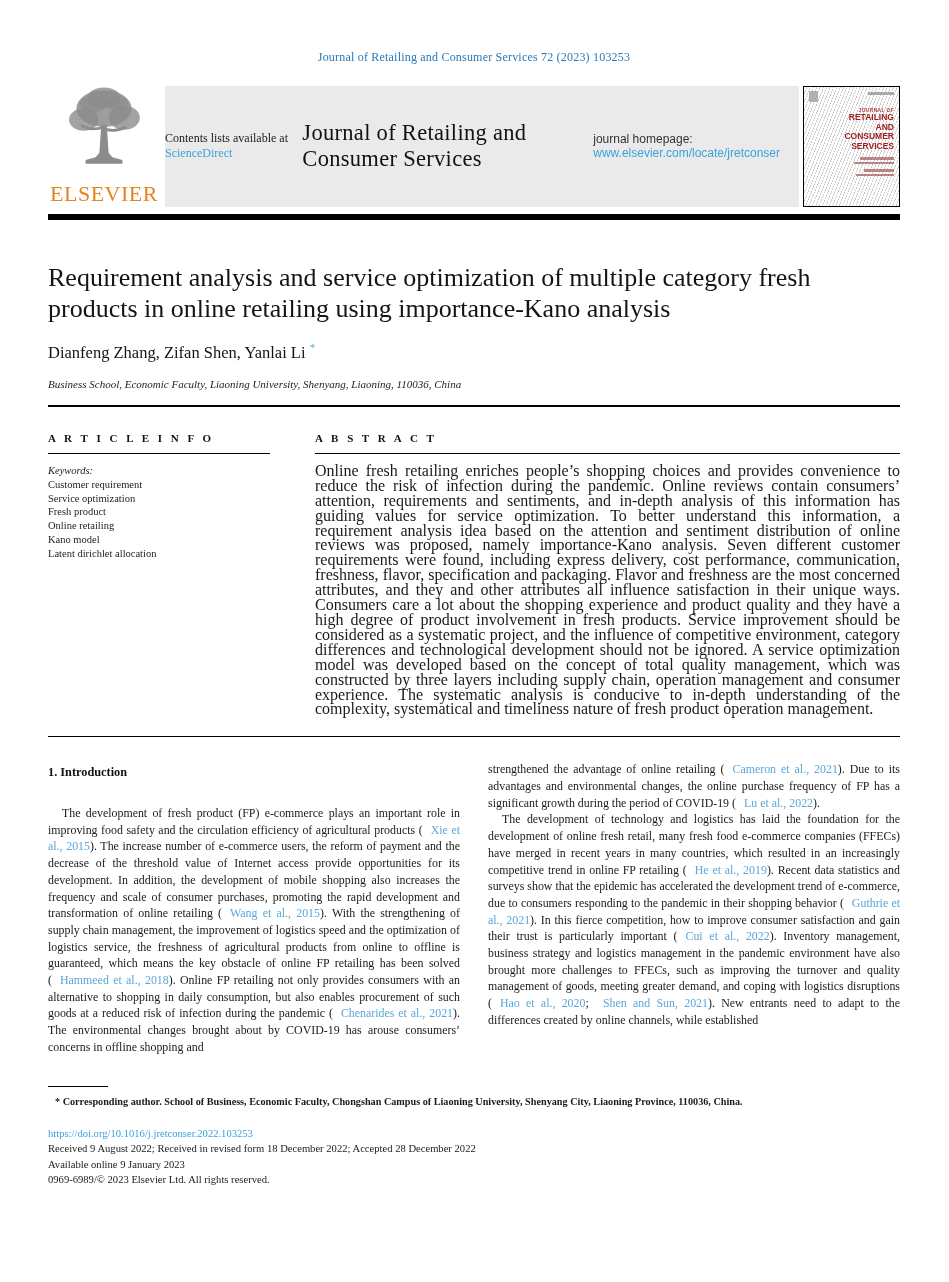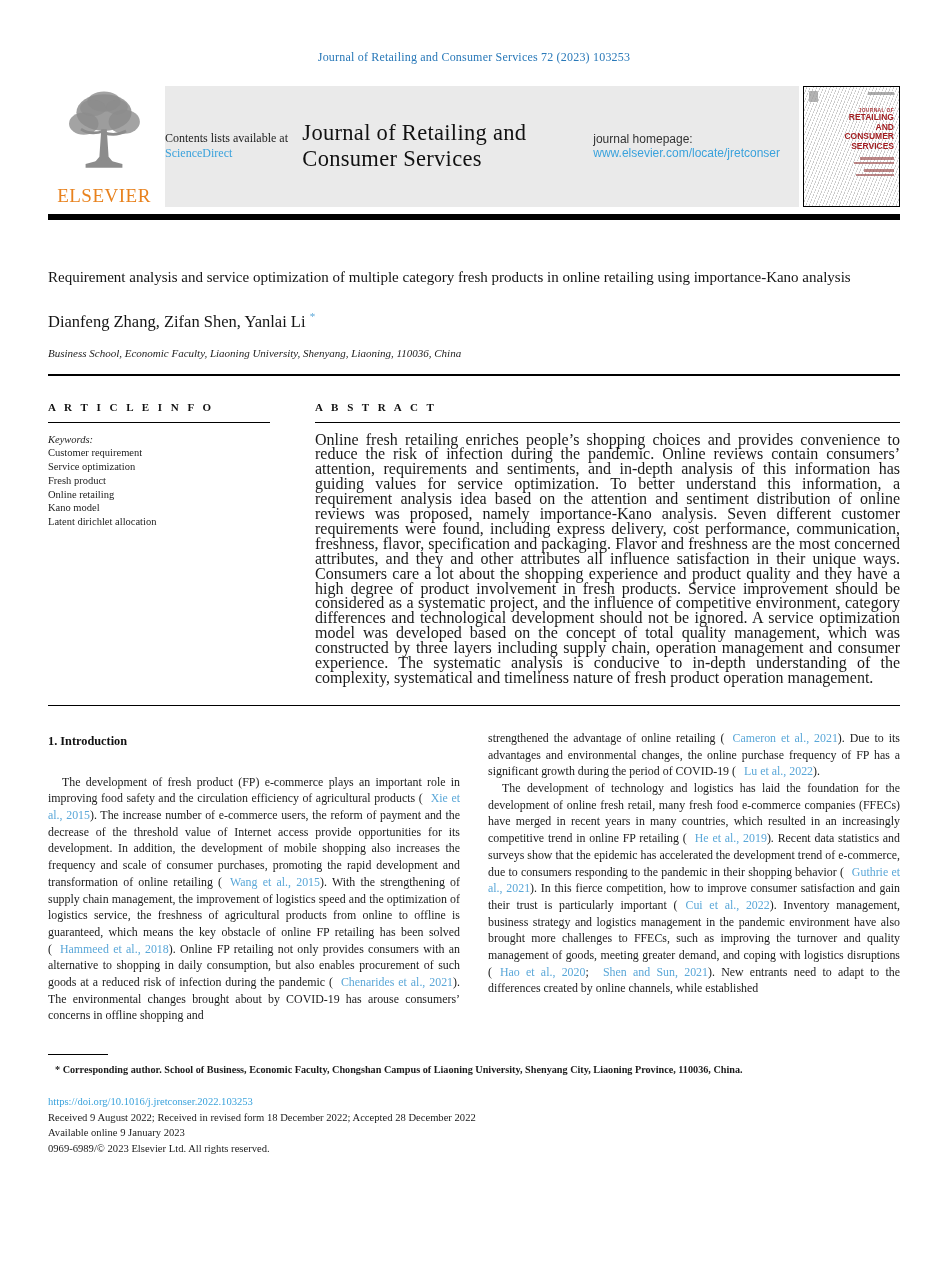--- a/index.html
+++ b/index.html
@@ -7,42 +7,42 @@
     width:949px;height:1282px;margin:0 auto;background:#fff;overflow:hidden;
     box-sizing:border-box;padding:50px 49px 0 48px;position:relative;
     font-family:"Liberation Serif",serif;color:#1c1c1c;
   }
   
   .top-ref{text-align:center;font-size:12px;color:var(--top_ref_blue);letter-spacing:.2px;}
   
   .masthead{display:flex;align-items:stretch;margin-top:21px;height:121px;}
   .logo-box{width:112px;display:flex;flex-direction:column;align-items:center;justify-content:flex-end;background:#fff;}
   .logo-box svg{display:block;}
-  .elsevier-word{font-size:19px;color:var(--elsevier_orange);letter-spacing:.5px;margin-top:8px;font-family:"Liberation Serif",serif;}
+  .elsevier-word{font-size:22px;color:var(--elsevier_orange);letter-spacing:.5px;margin-top:8px;font-family:"Liberation Serif",serif;}
   .banner{flex:1;background:var(--banner_gray);margin-left:5px;display:flex;align-items:center;justify-content:space-between;padding:11px 0 13px;}
   .contents-line{font-size:12px;color:#222;}
   .banner-title{font-size:22.5px;color:#111;letter-spacing:.3px;}
   .homepage-line{font-family:"Liberation Sans",sans-serif;font-size:12px;color:#333;}
   .lnk{color:var(--link_blue);text-decoration:none;cursor:pointer;}
   .cite{color:var(--cite_blue);cursor:pointer;margin-left:8px;}
   
   .cover{width:95px;margin-left:4px;border:1.5px solid #000;position:relative;overflow:hidden;
     background:repeating-linear-gradient(112deg,#fff 0px,#fff 2.2px,#c9c9c9 2.6px,#c9c9c9 3.1px);}
   .cover-emblem{position:absolute;top:4px;left:5px;width:9px;height:11px;background:#9a9a9a;opacity:.75;border-radius:1px;}
   .cover-toptext{position:absolute;top:5px;right:5px;width:26px;height:3px;background:#8a8a8a;opacity:.7;}
   .cover-text{position:absolute;top:20px;right:5px;text-align:right;color:var(--cover_red);
     font-family:"Liberation Sans",sans-serif;font-weight:bold;}
   .cover-journal-of{font-size:5px;letter-spacing:.3px;opacity:.85;}
   .cover-line{font-size:8.5px;line-height:9.5px;}
   .cover-sub{margin-top:6px;}
   .cover-sub div{height:2.5px;background:#9a4a4a;opacity:.65;margin:2px 0 0 auto;}
   
   .black-bar{height:6px;background:#000;margin-top:7px;}
   
-  .article-title{margin-top:42px;font-size:15px;line-height:31px;color:#141414;max-width:880px;}
+  .article-title{margin-top:42px;font-size:26px;line-height:31px;color:#141414;max-width:880px;}
   .authors{margin-top:17px;font-size:16.5px;color:#141414;}
   .authors sup{color:var(--cite_blue);font-size:11px;}
   .affiliation{margin-top:15px;font-style:italic;font-size:11px;color:#222;}
   .rule-full{border:none;border-top:2px solid #000;margin:15px 0 0 0;}
   .rule-thin{border:none;border-top:1.5px solid #000;margin:14px 0 0 0;}
   
   .info-abs{display:flex;margin-top:0;}
   .info-col{width:222px;margin-right:45px;flex:none;}
   .abs-col{flex:1;}
   .sec-head{font-size:11px;font-weight:bold;letter-spacing:3px;margin-top:25px;color:#111;}

